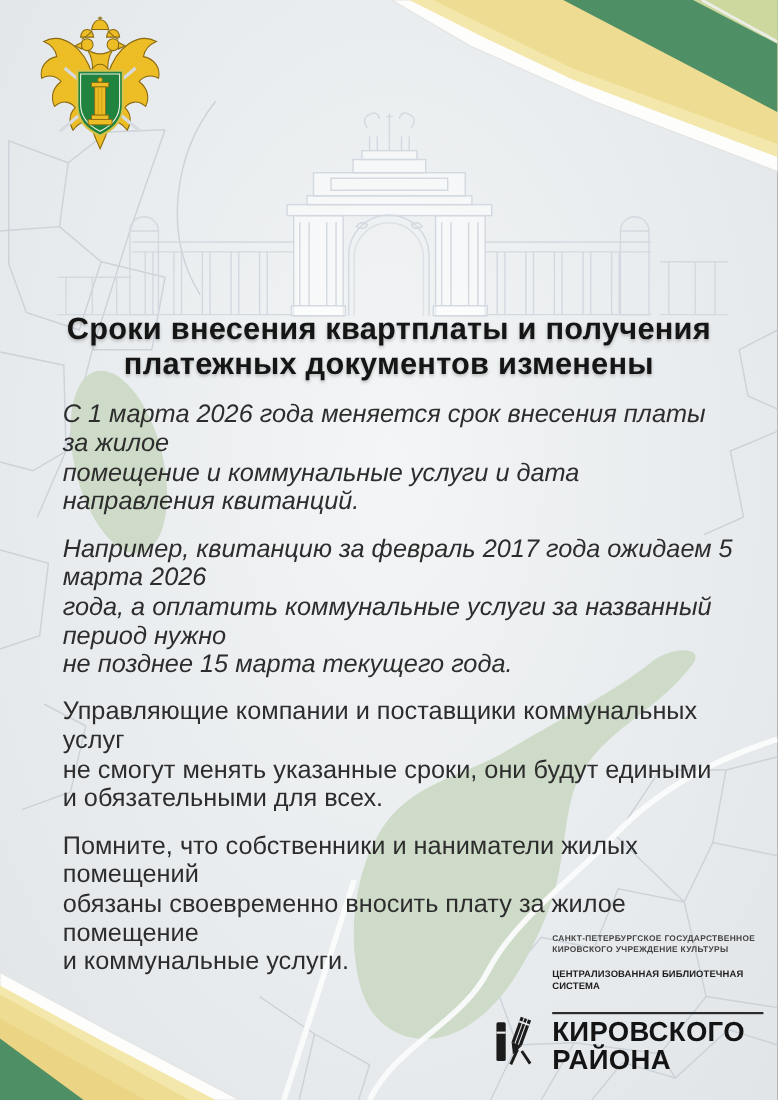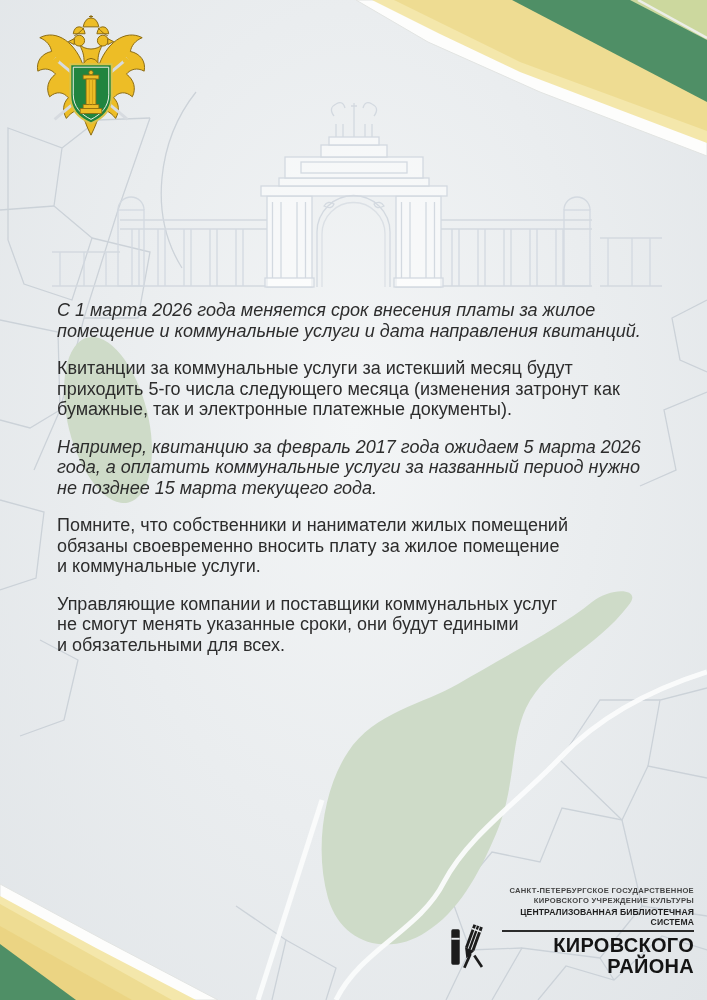--- a/index.html
+++ b/index.html
@@ -15,37 +15,37 @@
   .title {
     margin:0; white-space:pre-line; text-align:center;
     font-size:28px; line-height:1.13; font-weight:bold;
     color: var(--title-text, #151515);
     text-shadow: 0 2px 3px rgba(70,70,70,.32);
     letter-spacing:.2px;
   }
   .bodytext { margin:17px 36px 0 57px; }
   .para {
     white-space:pre-line; margin:0 0 17px 0;
-    font-size:18px; line-height:1.14;
+    font-size:23px; line-height:1.14;
     color: var(--body-text, #2d2d2d);
   }
   .para.italic { font-style:italic; }
 
   .footer {
     position:absolute; right:13px; bottom:23px;
     display:flex; align-items:flex-end; gap:7px;
   }
   .logo-mark { width:46px; height:60px; flex:0 0 auto; }
-  .org { width:192px; text-align:right; }
+  .org { width:192px; text-align:left; }
   .org-small { font-size:7.6px; line-height:1.3; letter-spacing:.3px; color:#454545; font-weight:bold; }
   .org-system {
     font-size:8.6px; line-height:1.25; font-weight:bold; color:#1f1f1f;
-    border-bottom:2px solid #2b2b2b; padding-bottom:2px; margin-top:1px; letter-spacing:.1px;
-  }
-  .org-district { font-size:20px; line-height:1.05; font-weight:bold; color:#141414; letter-spacing:.3px; margin-top:3px; }
+    border-bottom:2px solid #2b2b2b; padding-bottom:18px; margin-top:12px; letter-spacing:.1px;
+  }
+  .org-district { font-size:25px; line-height:1.05; font-weight:bold; color:#141414; letter-spacing:.3px; margin-top:3px; }
 </style>
 </head>
 <body>
 
 <div class="poster">
 
   <svg class="layer" viewBox="0 0 707 1000" aria-hidden="true">
 
     <g fill="none" stroke="#c7ced5" stroke-width="1.3" opacity="0.85">
       <path d="M8,128 L62,148 L54,206 L92,238 L72,300 L24,284 L8,240 Z"></path>
@@ -184,35 +184,34 @@
       <circle cx="65" cy="58.5" r="2.2"></circle>
       <rect x="57" y="61" width="16" height="4"></rect>
       <rect x="60" y="65" width="10" height="26"></rect>
       <rect x="57" y="91" width="16" height="4"></rect>
       <rect x="54" y="95" width="22" height="5"></rect>
     </g>
     <path d="M63.3,65 V91 M66.6,65 V91" stroke="#c89a12" stroke-width="0.8" fill="none"></path>
   </svg>
 
   <div class="content">
+    <h1 class="title">Сроки внесения квартплаты и получения
+платежных документов изменены</h1>
     <div class="bodytext">
       <p class="para italic">С 1 марта 2026 года меняется срок внесения платы за жилое
 помещение и коммунальные услуги и дата направления квитанций.</p>
-      <p class="para">Квитанции за коммунальные услуги за истекший месяц будут
-приходить 5-го числа следующего месяца (изменения затронут как
-бумажные, так и электронные платежные документы).</p>
       <p class="para italic">Например, квитанцию за февраль 2017 года ожидаем 5 марта 2026
 года, а оплатить коммунальные услуги за названный период нужно
 не позднее 15 марта текущего года.</p>
+      <p class="para">Управляющие компании и поставщики коммунальных услуг
+не смогут менять указанные сроки, они будут едиными
+и обязательными для всех.</p>
       <p class="para">Помните, что собственники и наниматели жилых помещений
 обязаны своевременно вносить плату за жилое помещение
 и коммунальные услуги.</p>
-      <p class="para">Управляющие компании и поставщики коммунальных услуг
-не смогут менять указанные сроки, они будут едиными
-и обязательными для всех.</p>
     </div>
   </div>
 
   <div class="footer">
     <svg class="logo-mark" viewBox="0 0 60 62" aria-hidden="true">
       <rect x="3" y="8" width="11" height="46" rx="2" style="fill:var(--logo-black,#1c1c1c)"></rect>
       <rect x="3" y="19" width="11" height="2.5" fill="#e9ecee"></rect>
       <g transform="rotate(20 30 24)">
         <rect x="24" y="2" width="13" height="32" style="fill:var(--logo-black,#1c1c1c)"></rect>
         <polygon points="24,34 37,34 30.5,47" style="fill:var(--logo-black,#1c1c1c)"></polygon>

